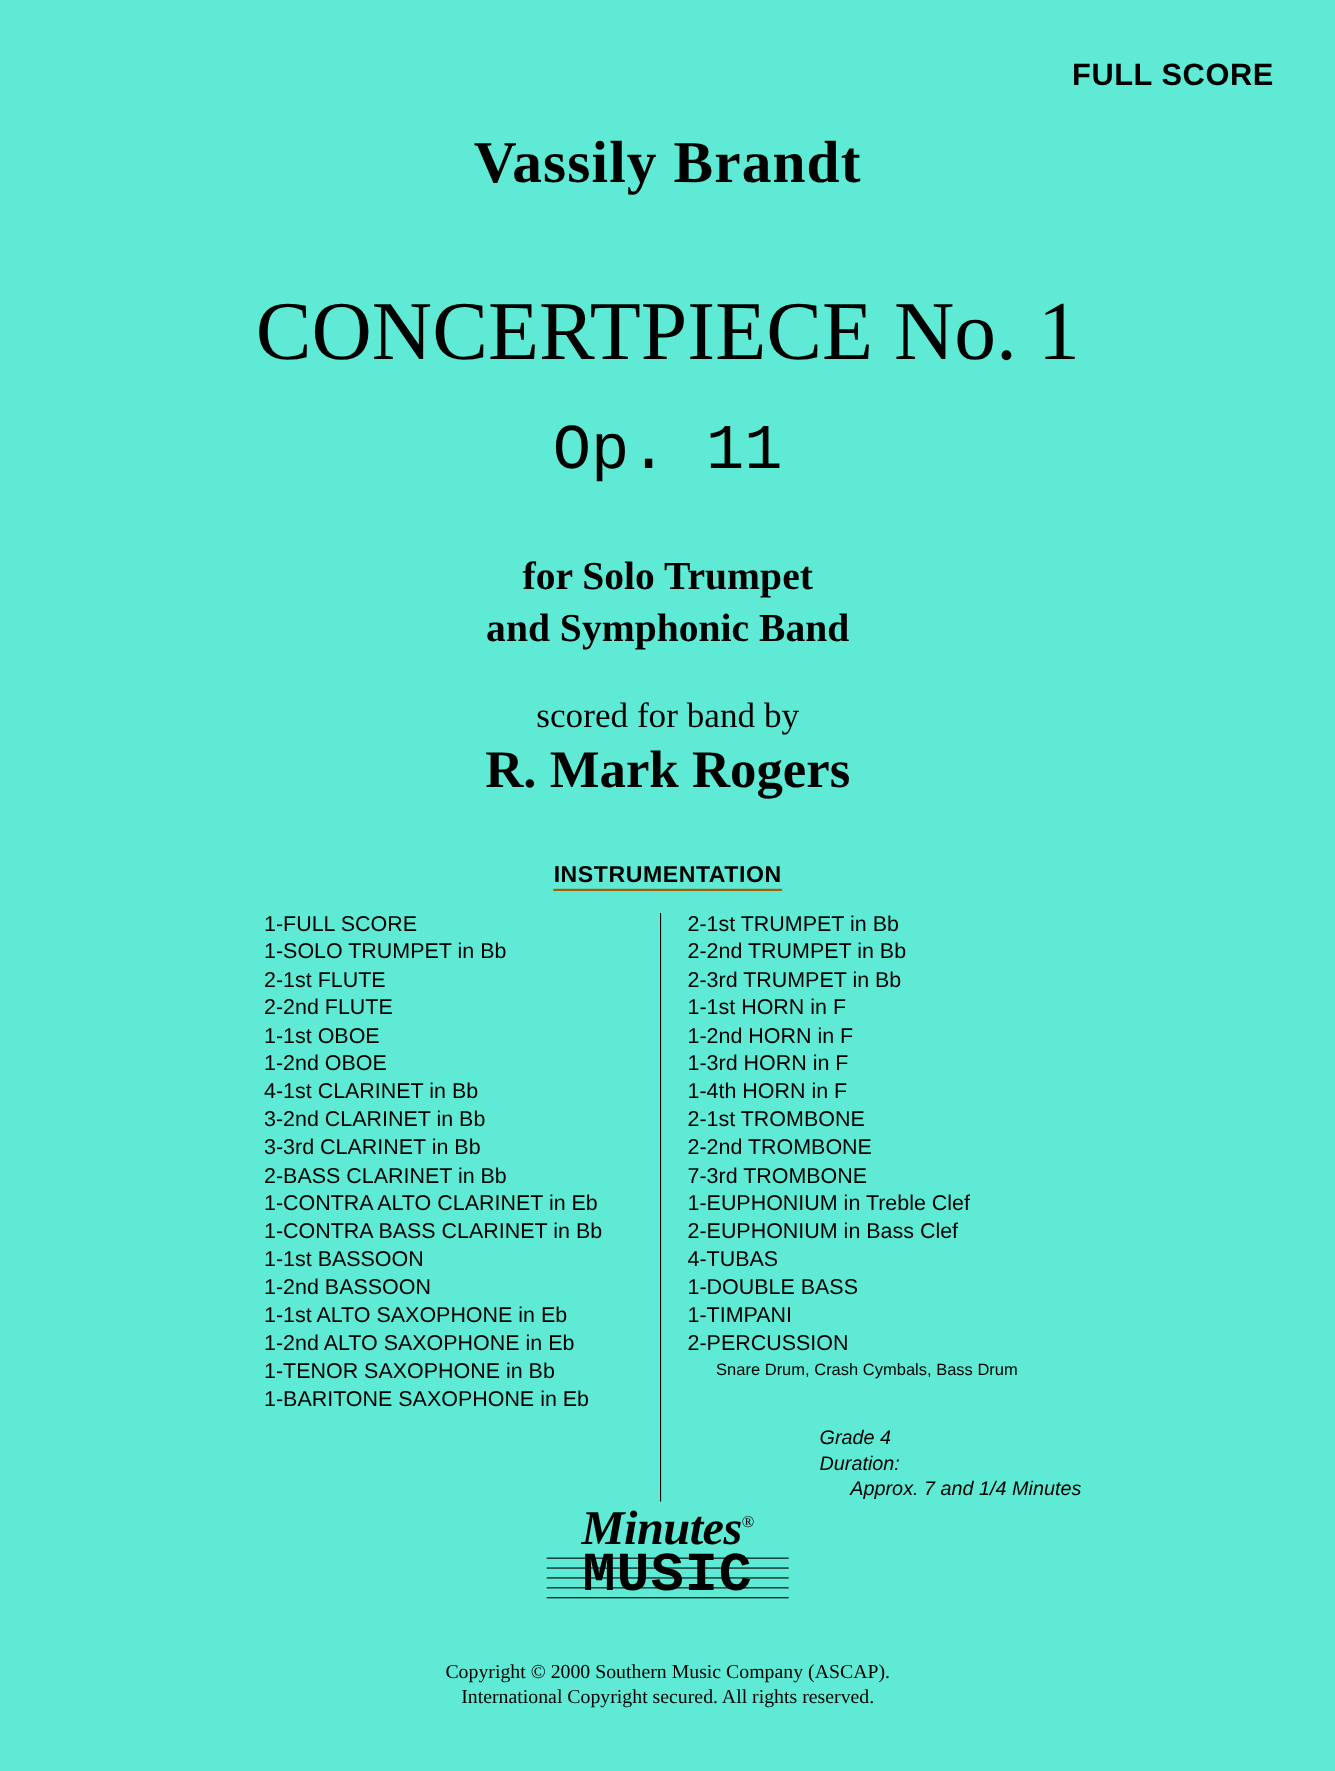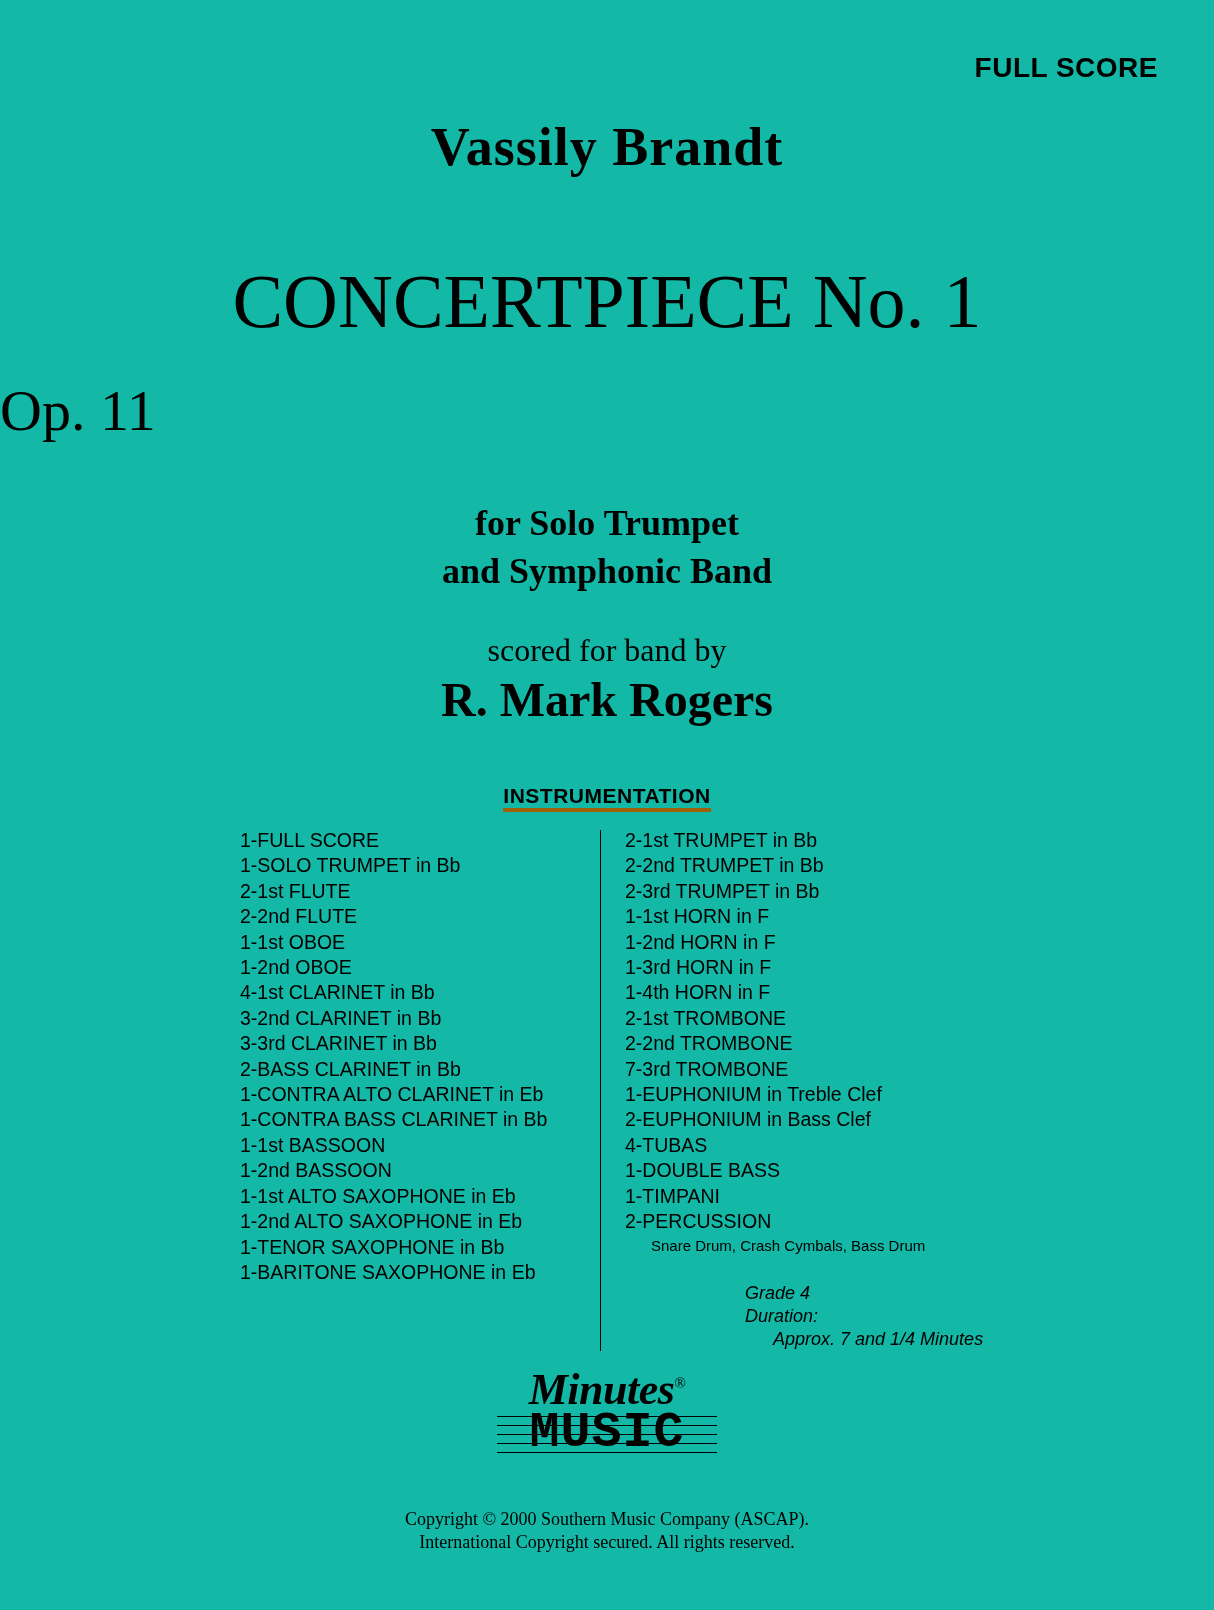--- a/index.html
+++ b/index.html
@@ -13,21 +13,21 @@
     position: relative;
     font-family: "Liberation Sans", sans-serif;
     color: #000000;
     overflow: hidden;
   }
 
   .page {
     position: relative;
     width: 1214px;
     height: 1610px;
-    background: #14b8a6;
+    background: #5eead4;
   }
 
   
   .full-score-label {
     position: absolute;
     top: 52px;
     right: 56px;
     font-family: "Liberation Sans", sans-serif;
     font-weight: bold;
     font-size: 28px;
@@ -58,22 +58,22 @@
     font-size: 76px;
     letter-spacing: 0px;
     line-height: 1;
   }
 
   .opus {
     position: absolute;
     top: 382px;
     left: 0;
     width: 1214px;
-    text-align: left;
-    font-family: Liberation Serif, serif;
+    text-align: center;
+    font-family: Liberation Mono, monospace;
     font-size: 58px;
     line-height: 1;
   }
 
   
   .subtitle {
     position: absolute;
     top: 500px;
     left: 0;
     width: 1214px;
@@ -111,21 +111,21 @@
     top: 784px;
     left: 0;
     width: 1214px;
     text-align: center;
     font-family: "Liberation Sans", sans-serif;
     font-weight: bold;
     font-size: 21px;
     letter-spacing: 0.5px;
   }
   .instr-heading span {
-    border-bottom: 4px solid #a16207;
+    border-bottom: 2px solid #a16207;
     padding-bottom: 1px;
   }
 
   .instr-wrap {
     position: absolute;
     top: 828px;
     left: 240px;
     width: 800px;
     display: flex;
     align-items: flex-start;
@@ -151,21 +151,21 @@
     margin-top: 2px;
   }
 
   .perc-detail {
     font-size: 15px;
     padding-left: 26px;
     line-height: 21px;
   }
 
   .grade-block {
-    margin-top: 26px;
+    margin-top: 40px;
     padding-left: 120px;
     font-family: "Liberation Sans", sans-serif;
     font-style: italic;
     font-size: 18px;
     line-height: 23px;
   }
   .grade-block .dur-approx {
     padding-left: 28px;
   }
 

